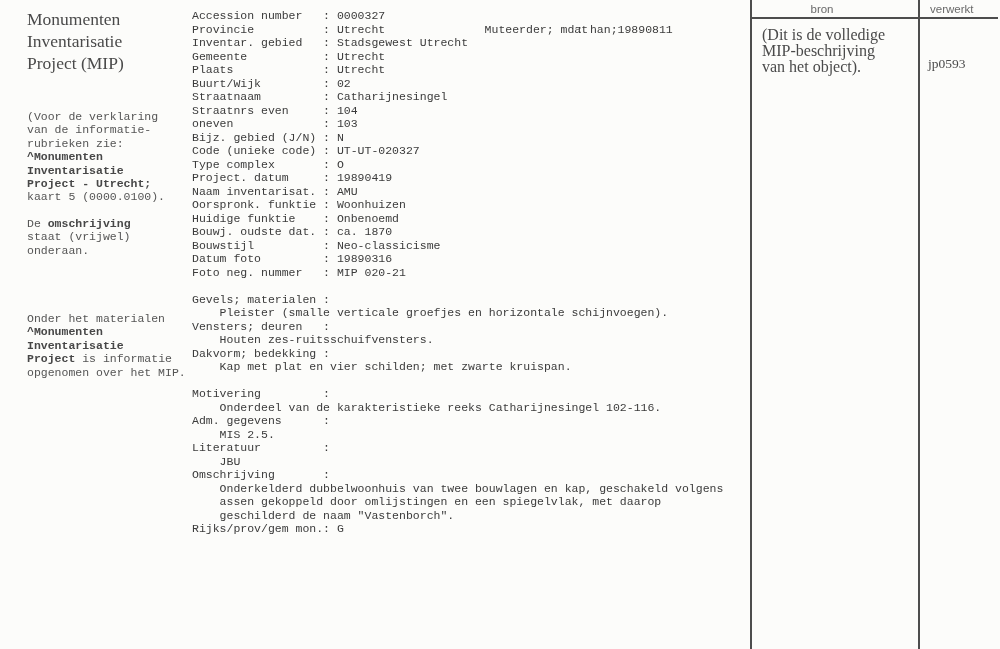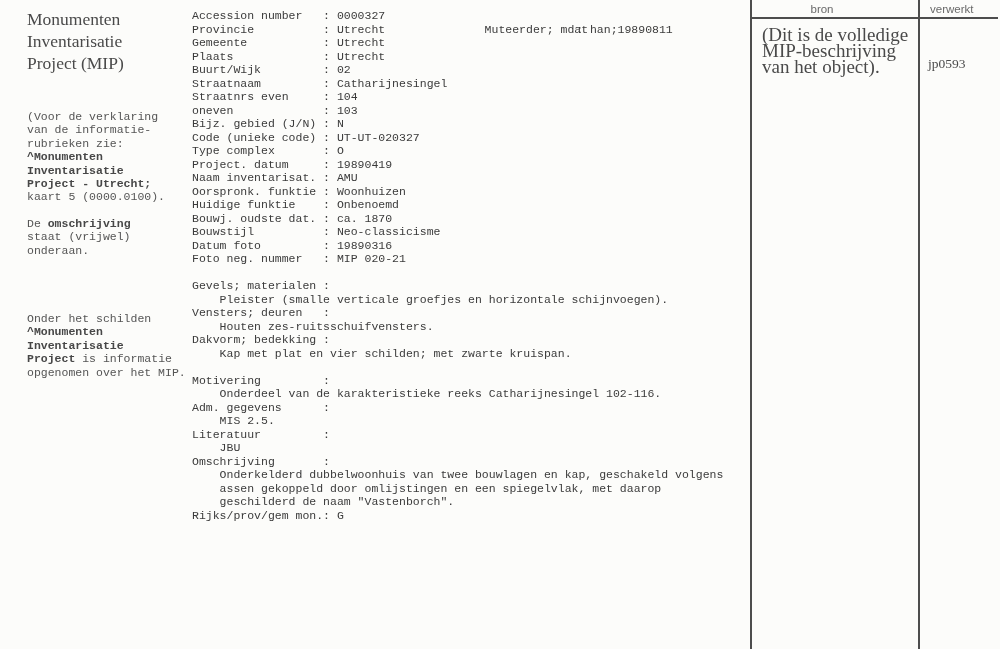--- a/index.html
+++ b/index.html
@@ -51,21 +51,21 @@
   .col-h {
     position:absolute; top:3px;
     font-family:"Liberation Sans", sans-serif;
     font-size:11.5px; color:#6a6a6a;
   }
   .col-h-bron { left:2px; width:144px; text-align:center; }
   .col-h-verwerkt { left:182px; }
   .bron-note {
     position:absolute; left:14px; top:27px; width:150px;
     font-family:"Liberation Serif", serif;
-    font-size:19px; line-height:16px;
+    font-size:16px; line-height:16px;
     color:#4a4a4a; white-space:pre-line;
   }
   .verwerkt-val {
     position:absolute; left:180px; top:56px;
     font-family:"Liberation Serif", serif;
     font-size:13.5px; color:#4a4a4a;
   }
 </style>
 </head>
 <body>
@@ -80,31 +80,32 @@
       <div><span>rubrieken zie:</span></div>
       <div><span class="b">^Monumenten Inventarisatie</span></div>
       <div><span class="b">Project - Utrecht;</span></div>
       <div><span>kaart 5 (0000.0100).</span></div>
     </div>
   <div class="note note-2">
       <div><span>De </span><span class="b">omschrijving</span></div>
       <div><span>staat (vrijwel) onderaan.</span></div>
     </div>
   <div class="note note-3">
-      <div><span>Onder het schilden</span></div>
+      <div><span>Onder het materialen</span></div>
       <div><span class="b">^Monumenten Inventarisatie</span></div>
       <div><span class="b">Project</span><span> is informatie</span></div>
       <div><span>opgenomen over het MIP.</span></div>
     </div>
 </div>
 
 <div class="record">
   <div>
       <div class="line"><span class="flabel">Accession number</span><span>: 0000327</span></div>
       <div class="line"><span class="flabel">Provincie</span><span>: Utrecht</span></div>
+      <div class="line"><span class="flabel">Inventar. gebied</span><span>: Stadsgewest Utrecht</span></div>
       <div class="line"><span class="flabel">Gemeente</span><span>: Utrecht</span></div>
       <div class="line"><span class="flabel">Plaats</span><span>: Utrecht</span></div>
       <div class="line"><span class="flabel">Buurt/Wijk</span><span>: 02</span></div>
       <div class="line"><span class="flabel">Straatnaam</span><span>: Catharijnesingel</span></div>
       <div class="line"><span class="flabel">Straatnrs even</span><span>: 104</span></div>
       <div class="line"><span class="flabel">oneven</span><span>: 103</span></div>
       <div class="line"><span class="flabel">Bijz. gebied (J/N)</span><span>: N</span></div>
       <div class="line"><span class="flabel">Code (unieke code)</span><span>: UT-UT-020327</span></div>
       <div class="line"><span class="flabel">Type complex</span><span>: O</span></div>
       <div class="line"><span class="flabel">Project. datum</span><span>: 19890419</span></div>

